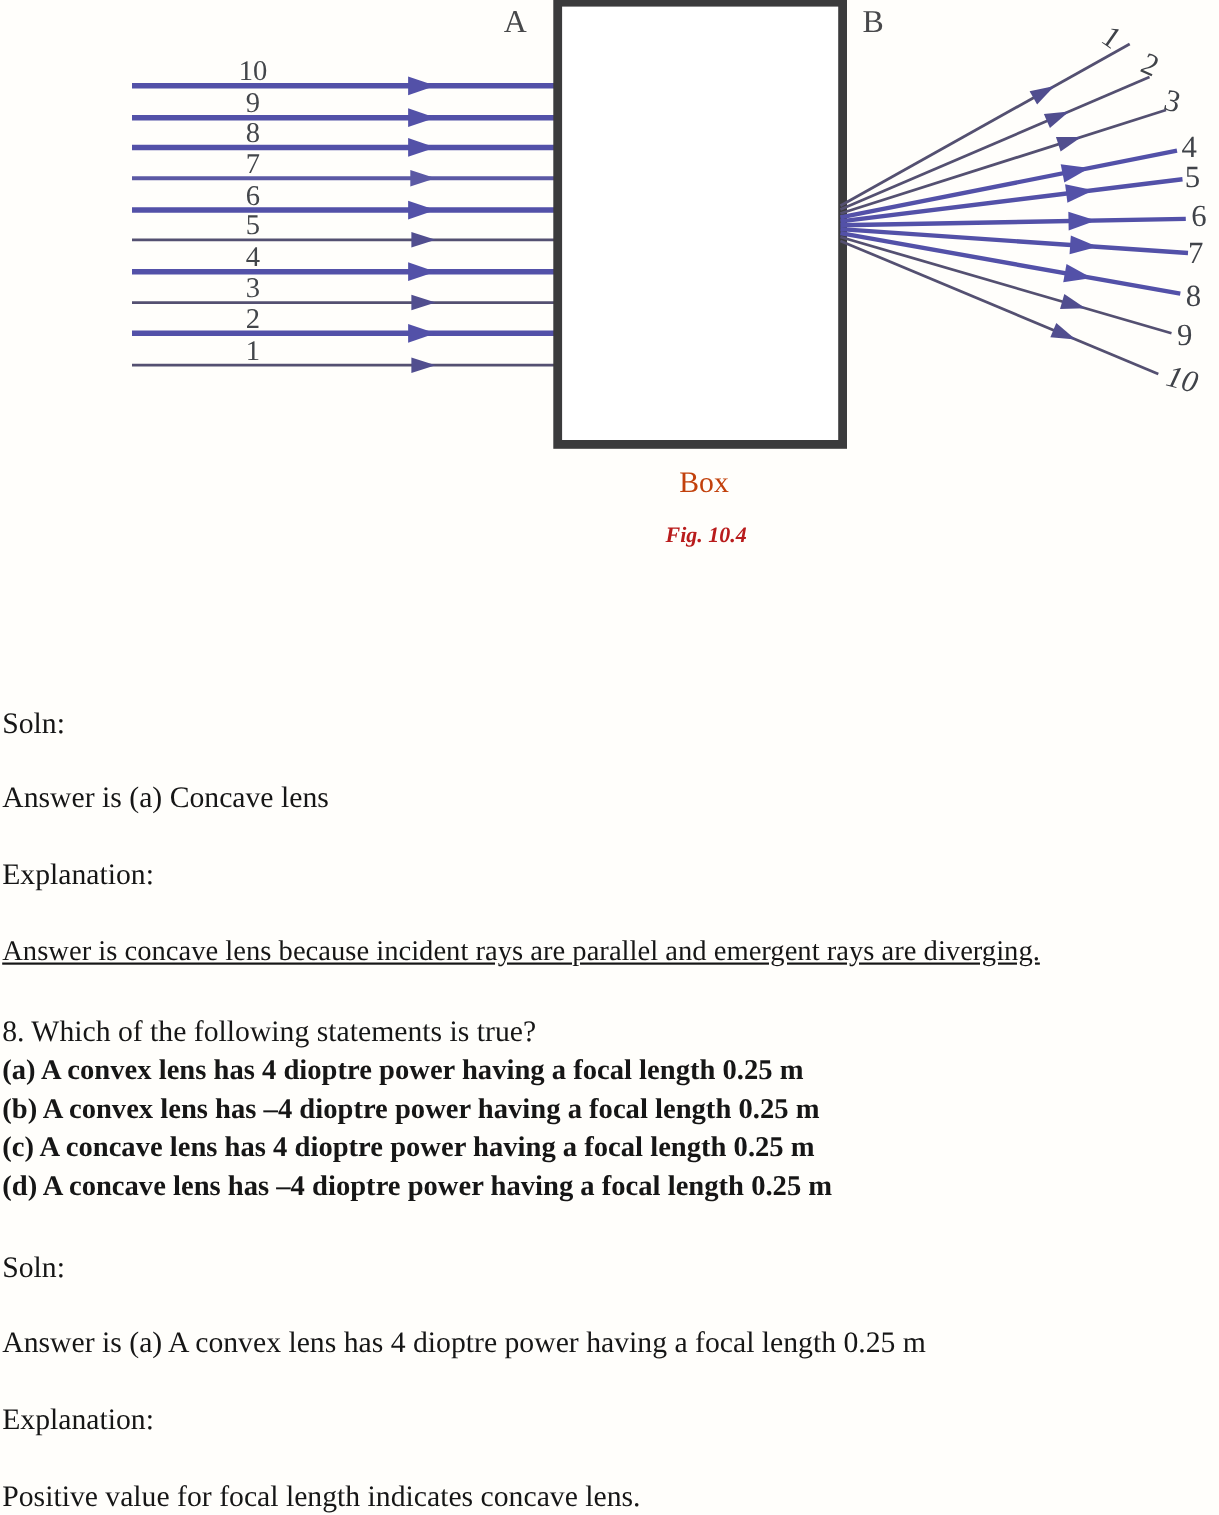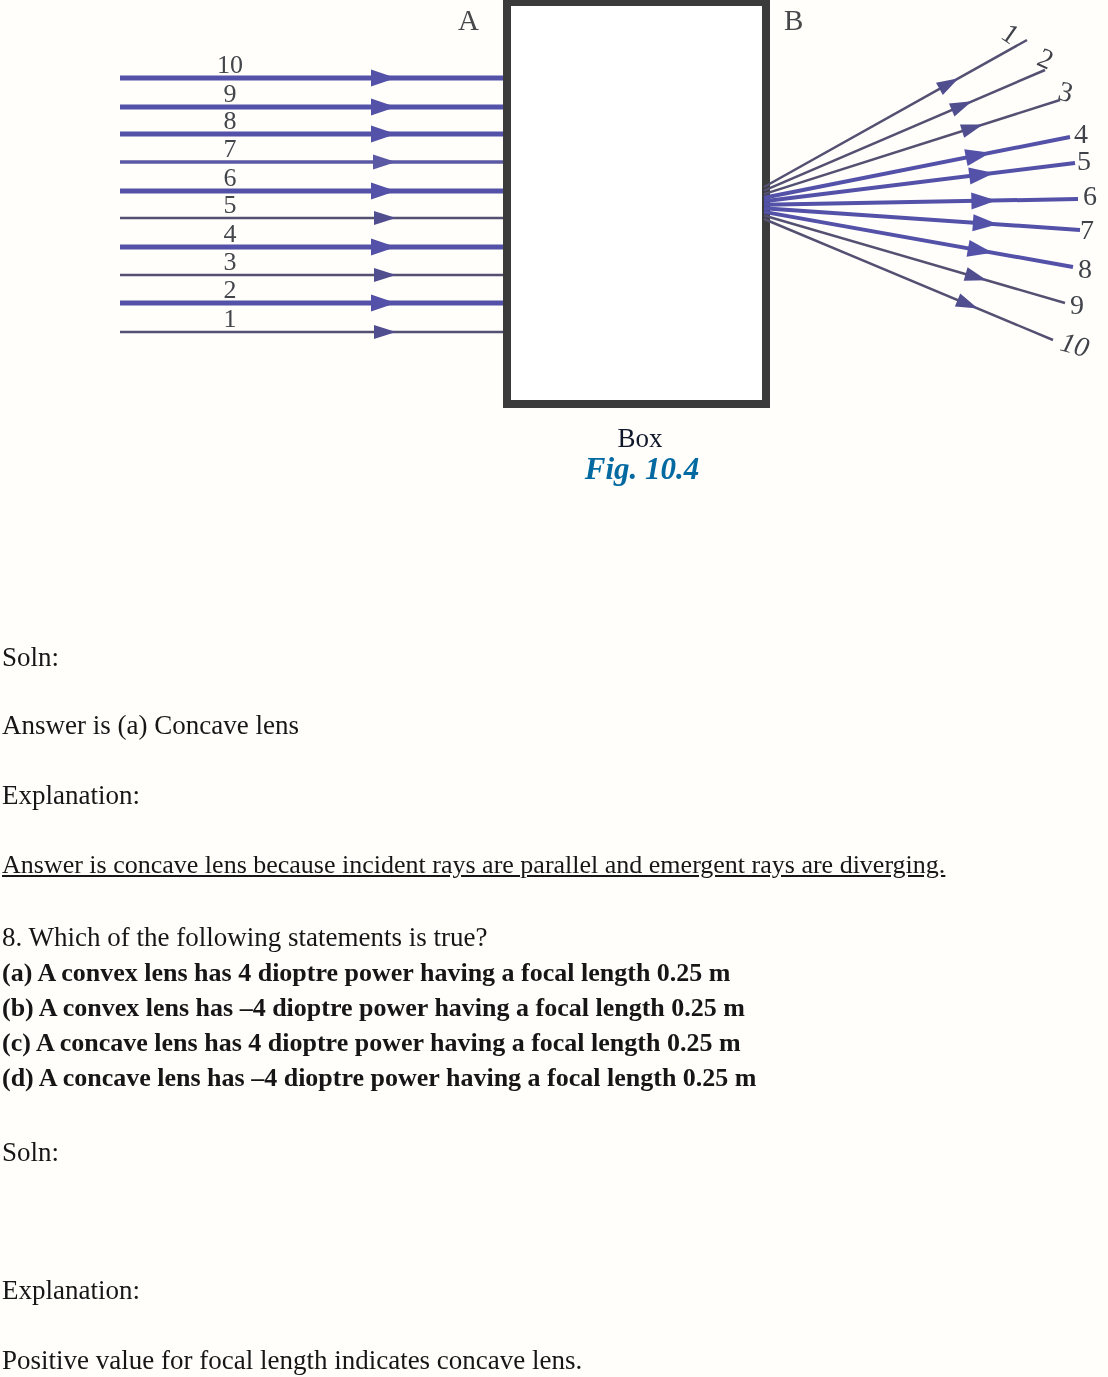--- a/index.html
+++ b/index.html
@@ -15,28 +15,28 @@
   .fig-label {
     position:absolute;
     color:#47484a;
     font-size:29px;
     line-height:1;
   }
   .box-label {
     position:absolute;
     left:540px; top:424px; width:200px;
     text-align:center;
-    color:#0f172a; font-size:27px; line-height:1.1;
+    color:#c2410c; font-size:27px; line-height:1.1;
   }
   .fig-caption {
     position:absolute;
-    left:502px; top:452px; width:280px;
+    left:502px; top:476px; width:280px;
     text-align:center;
-    color:#0369a1;
-    font-size:31px; font-weight:bold; font-style:italic;
+    color:#b91c1c;
+    font-size:20px; font-weight:bold; font-style:italic;
     line-height:1.1;
   }
   .para {
     position:absolute; left:2px;
     font-size:27px; line-height:31px;
     white-space:nowrap;
   }
   .para.long { font-size:26px;text-decoration:underline; }
   .bold { font-weight:normal; }
   .options { position:absolute; left:2px; font-size:26px; font-weight:bold; }
@@ -126,16 +126,17 @@
 
   <div class="para bold" style="top:922px;text-align:center;">8. Which of the following statements is true?</div>
   <div class="options" style="top:955px;">
     <div class="opt">(a) A convex lens has 4 dioptre power having a focal length 0.25 m</div>
     <div class="opt">(b) A convex lens has –4 dioptre power having a focal length 0.25 m</div>
     <div class="opt">(c) A concave lens has 4 dioptre power having a focal length 0.25 m</div>
     <div class="opt">(d) A concave lens has –4 dioptre power having a focal length 0.25 m</div>
   </div>
 
   <div class="para bold" style="top:1137px;">Soln:</div>
+  <div class="para" style="top:1205px;">Answer is (a) A convex lens has 4 dioptre power having a focal length 0.25 m</div>
   <div class="para bold" style="top:1275px;">Explanation:</div>
   <div class="para" style="top:1345px;">Positive value for focal length indicates concave lens.</div>
 
 </div>
 
 </body></html>

